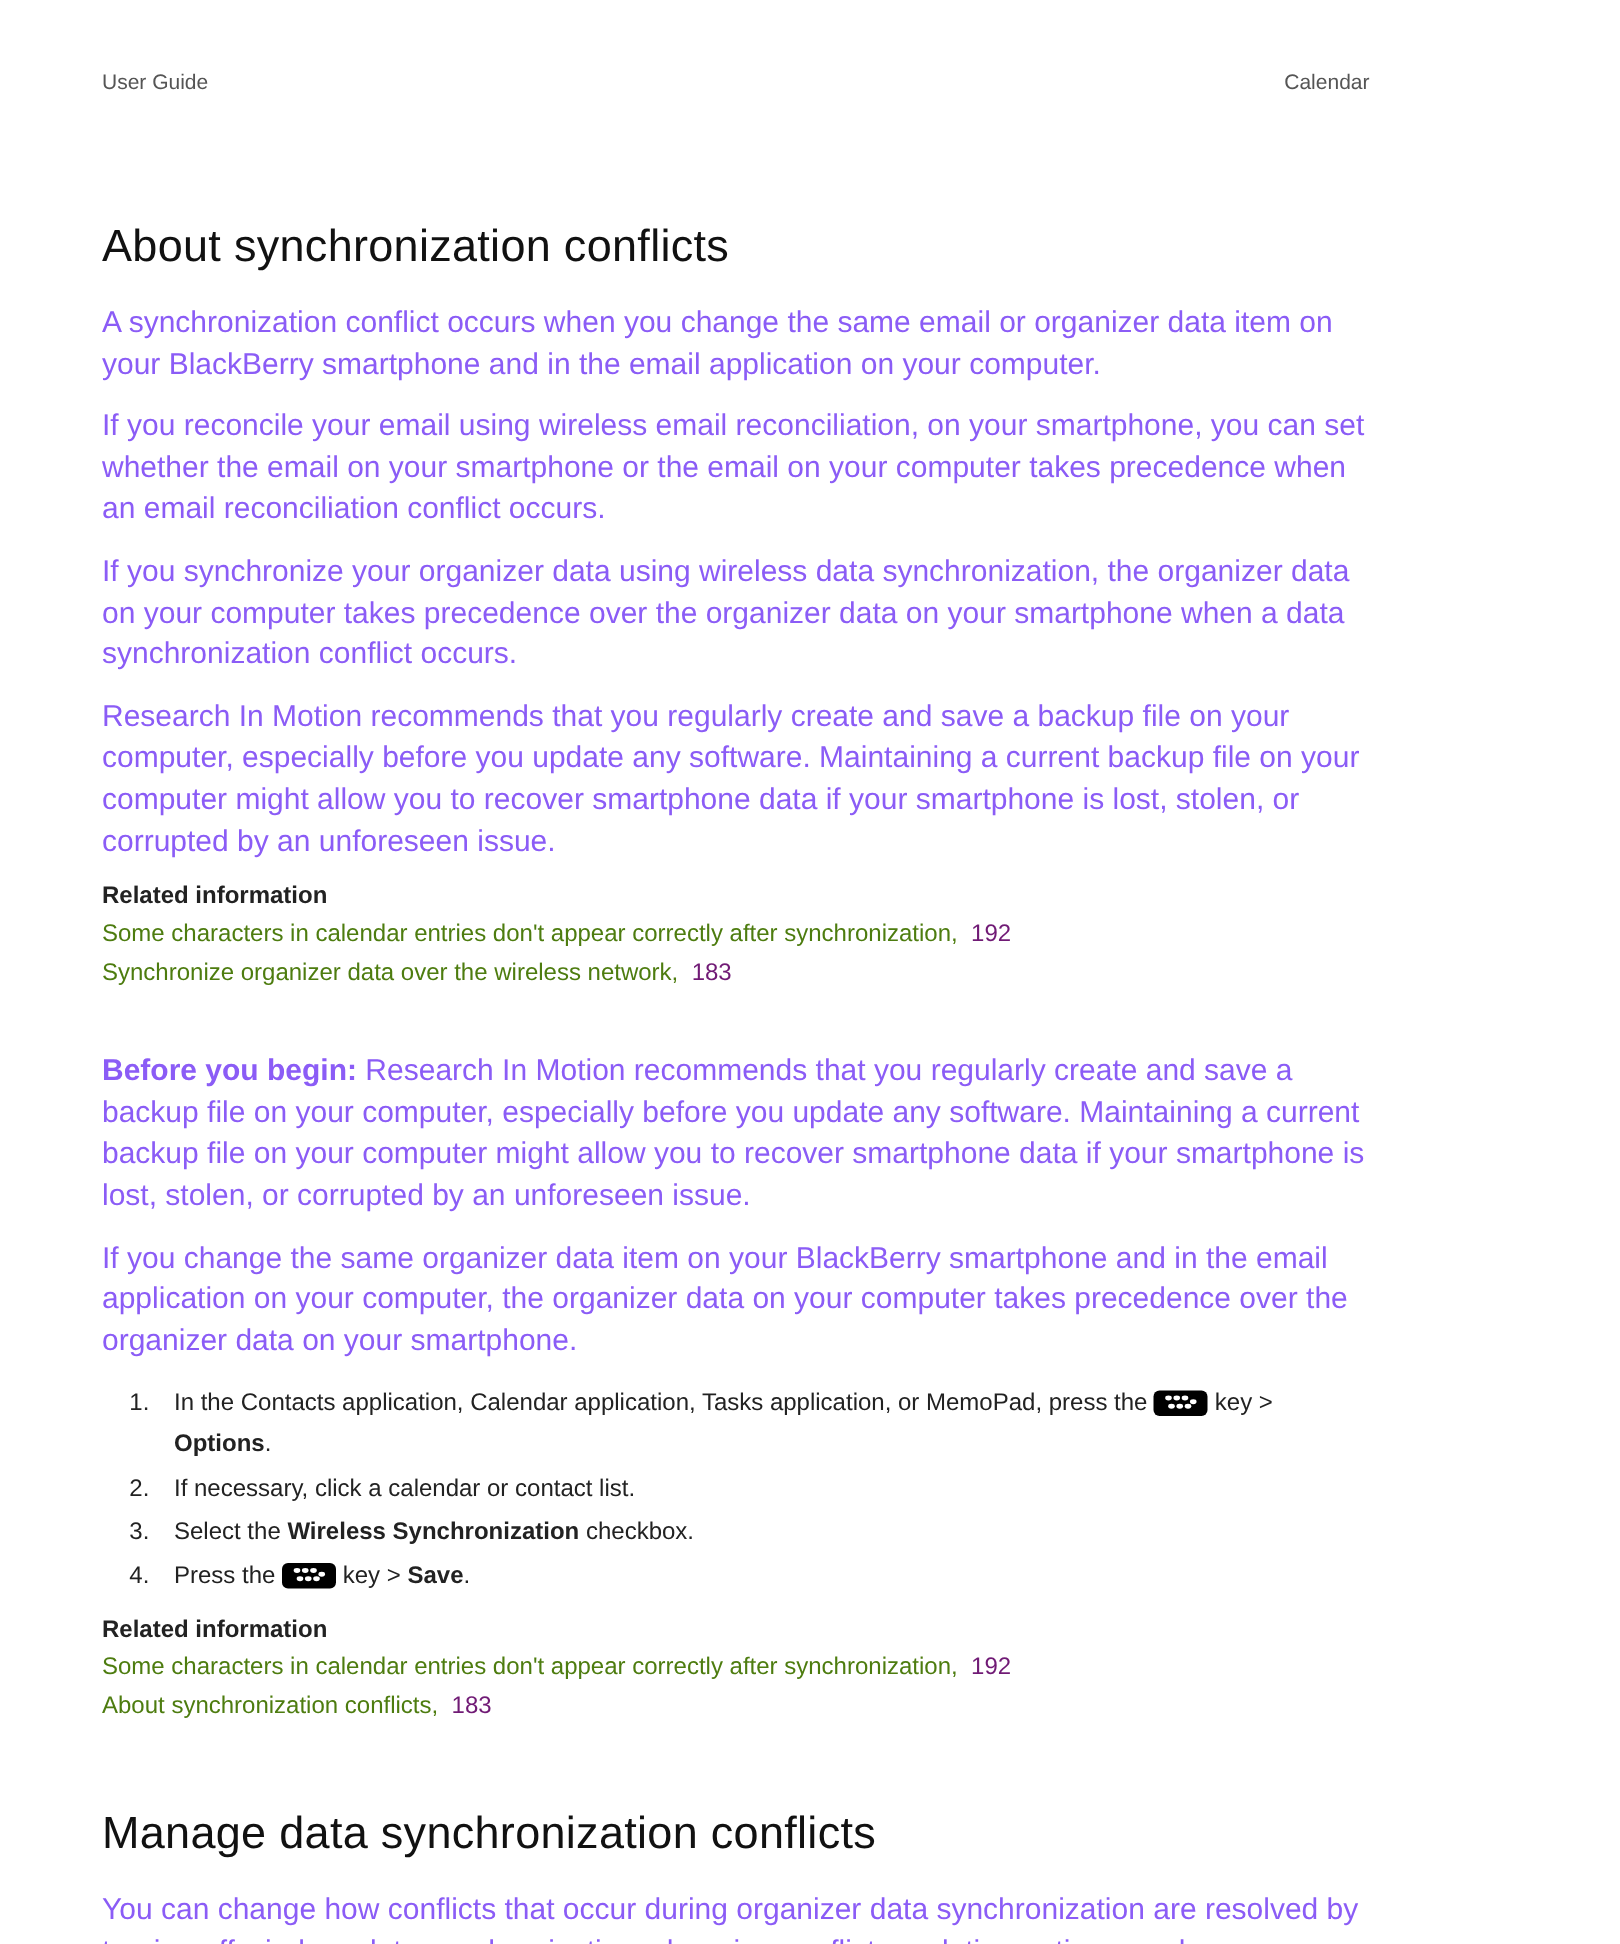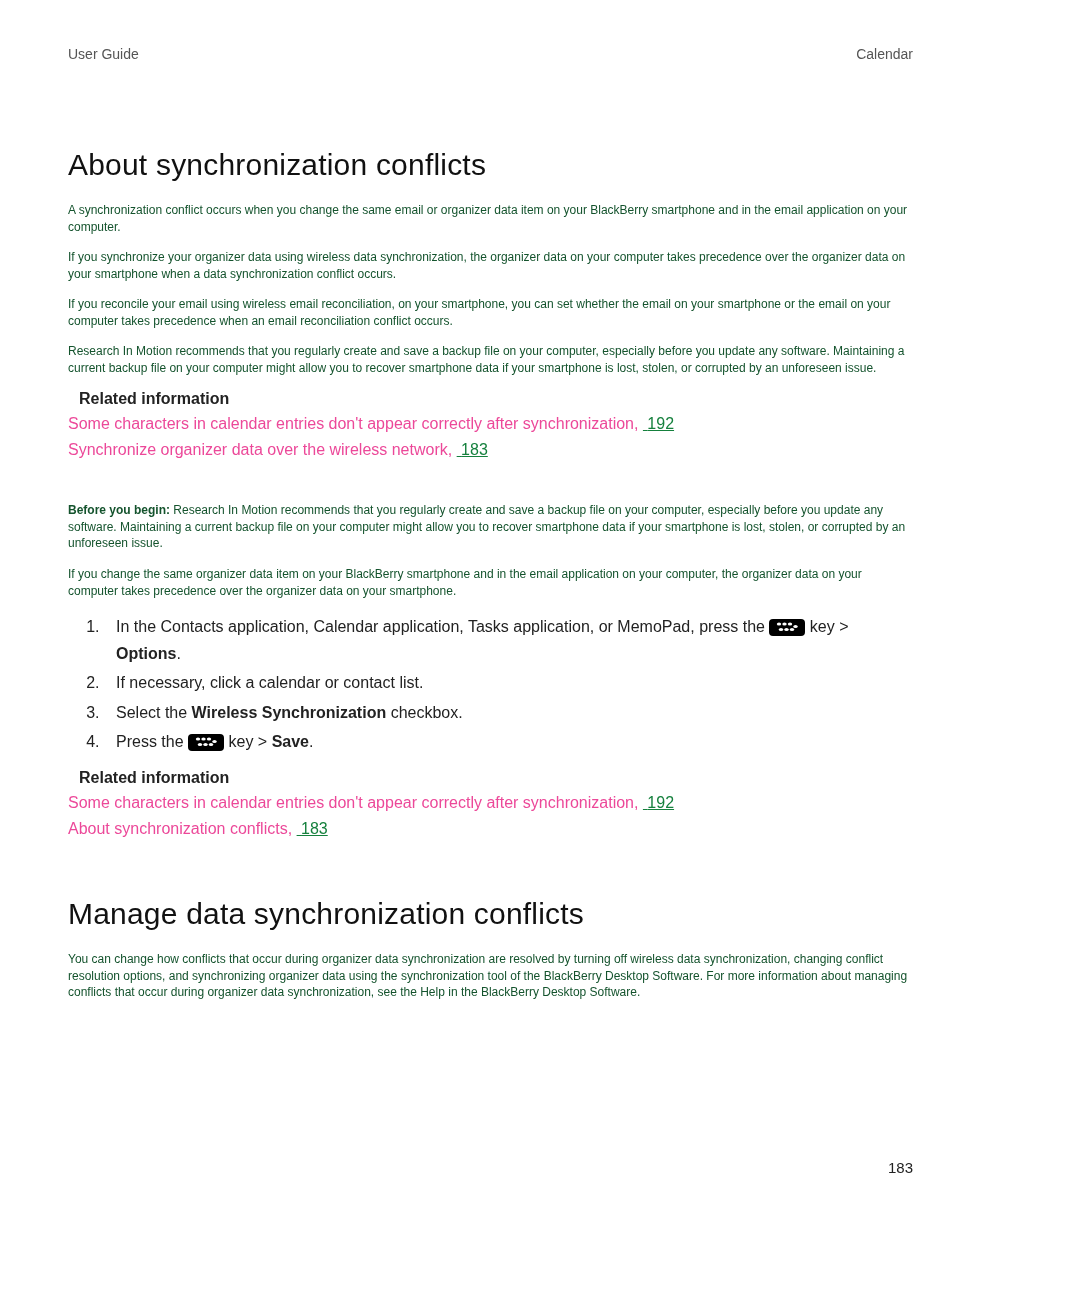--- a/index.html
+++ b/index.html
@@ -25,42 +25,41 @@
     margin-bottom: 86px;
   }
   h2.section-title {
     font-size: 30px;
     font-weight: 400;
     margin: 16px 0 20px 0;
     color: #111;
     letter-spacing: 0.2px;
   }
   p.body {
-    font-size: 12px;
+    font-size: 20px;
     line-height: 1.38;
     margin: 0 0 14px 0;
-    color: #14532d;
+    color: #8b5cf6;
   }
   .related-heading {
     font-size: 16px;
     font-weight: 700;
-    margin: 0 0 4px 11px;
+    margin: 0 0 4px 0;
   }
   .related-line {
     font-size: 16px;
     line-height: 1.5;
     margin: 0 0 2px 0;
   }
   a.related-link {
-    color: #ec4899;
+    color: #4d7c0f;
     text-decoration: none;
   }
   .related-page {
-    color: #15803d;
-    text-decoration: underline;
+    color: #701a75;
   }
   .section-gap {
     height: 38px;
   }
   ol.steps {
     margin: 0 0 14px 0;
     padding-left: 36px;
     font-size: 16px;
     line-height: 1.7;
   }
@@ -95,22 +94,22 @@
 
 <div class="page">
 
   <div class="topbar">
     <span>User Guide</span>
     <span>Calendar</span>
   </div>
 
   <h2 class="section-title">About synchronization conflicts</h2>
   <p class="body">A synchronization conflict occurs when you change the same email or organizer data item on your BlackBerry smartphone and in the email application on your computer.</p>
+  <p class="body">If you reconcile your email using wireless email reconciliation, on your smartphone, you can set whether the email on your smartphone or the email on your computer takes precedence when an email reconciliation conflict occurs.</p>
   <p class="body">If you synchronize your organizer data using wireless data synchronization, the organizer data on your computer takes precedence over the organizer data on your smartphone when a data synchronization conflict occurs.</p>
-  <p class="body">If you reconcile your email using wireless email reconciliation, on your smartphone, you can set whether the email on your smartphone or the email on your computer takes precedence when an email reconciliation conflict occurs.</p>
   <p class="body">Research In Motion recommends that you regularly create and save a backup file on your computer, especially before you update any software. Maintaining a current backup file on your computer might allow you to recover smartphone data if your smartphone is lost, stolen, or corrupted by an unforeseen issue.</p>
   <div class="related-heading">Related information</div>
   <div class="related-line">
     <a href="#" class="related-link">Some characters in calendar entries don't appear correctly after synchronization,</a>
     <span class="related-page">&nbsp;<span>192</span></span>
   </div>
   <div class="related-line">
     <a href="#" class="related-link">Synchronize organizer data over the wireless network,</a>
     <span class="related-page">&nbsp;<span>183</span></span>
   </div>

